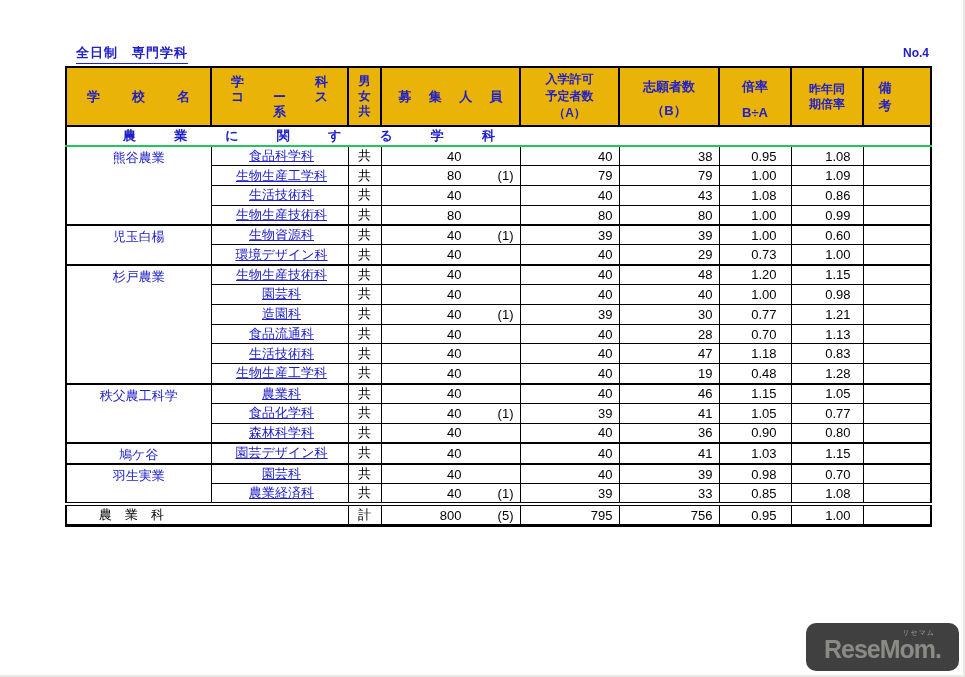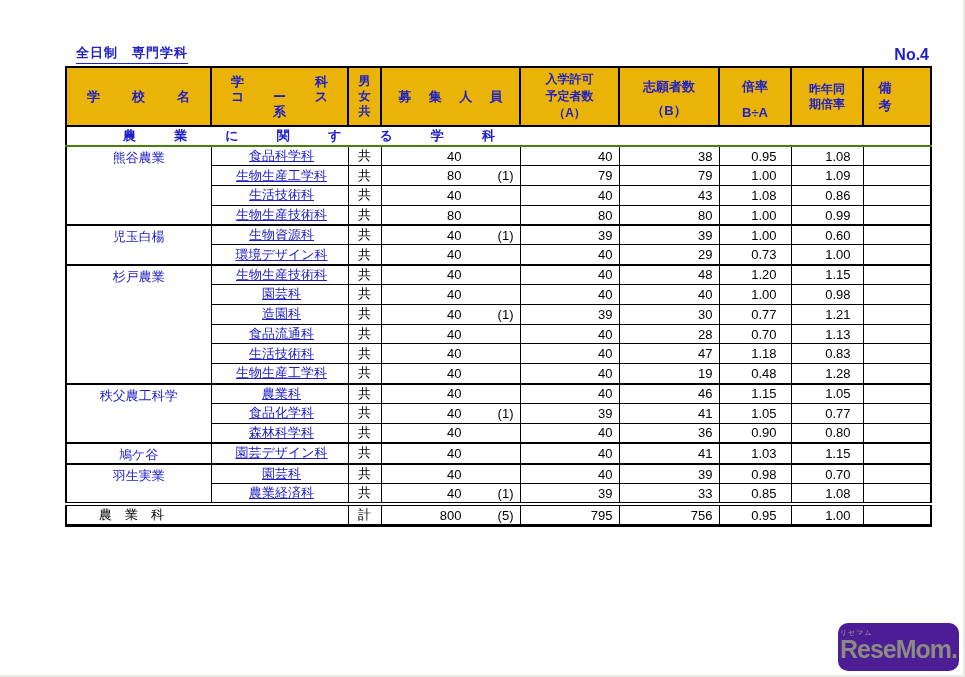--- a/index.html
+++ b/index.html
@@ -4,60 +4,60 @@
 <style>
   :root{ --blue:#2020c8; --ink:#000; }
   html,body{ margin:0; padding:0; background:#fff; }
   .page{ position:relative; width:965px; height:677px; background:#fff;
          font-family:"Liberation Sans", sans-serif; color:var(--ink); overflow:hidden; }
   .page::after{ content:""; position:absolute; right:0; top:0; bottom:0; width:2px; background:#eaeae6; }
   .page::before{ content:""; position:absolute; left:0; right:0; bottom:0; height:2px; background:#eaeae6; }
 
   .title{ position:absolute; left:76px; top:44px; font-size:13px; font-weight:bold;
           color:var(--blue); border-bottom:1px solid var(--blue); padding-bottom:1px; letter-spacing:1px; }
-  .pageno{ position:absolute; top:46px; right:36px; font-size:16px; font-weight:bold; color:var(--blue); }
+  .pageno{ position:absolute; top:46px; right:36px; font-size:12px; font-weight:bold; color:var(--blue); }
 
   table.adm{ position:absolute; left:65px; top:66px; width:865px; border-collapse:collapse;
              table-layout:fixed; border:2px solid #000; }
   col.c1{width:145px} col.c2{width:137px} col.c3{width:33px} col.c4{width:139px}
   col.c5{width:99px} col.c6{width:100px} col.c7{width:72px} col.c8{width:72px} col.c9{width:68px}
 
   thead th{ background:#eab308; border:2px solid #000; color:var(--blue);
             font-size:13px; font-weight:bold; padding:0; height:57px; vertical-align:middle; }
   .hcol{ display:flex; flex-direction:column; justify-content:center; height:100%; box-sizing:border-box; }
   .hcol.se{ justify-content:space-between; padding:3px 8px; }
   .hcol.sb{ justify-content:space-between; padding:10px 0 5px; }
   .hcol.tight{ line-height:15px; }
   .jl{ width:72%; margin:0 auto; text-align:justify; text-align-last:justify; }
   .jl.cen{ text-align-last:center; }
   .f12{ font-size:12px; }
 
   tbody td{ border:1px solid #000; font-size:13px; padding:0; height:19.8px;
             vertical-align:middle; box-sizing:border-box; }
-  tr.section td{ border-top:2px solid #000; border-bottom:2px solid #4d7c0f; height:19px;
+  tr.section td{ border-top:2px solid #000; border-bottom:2px solid #22c55e; height:19px;
                  color:var(--blue); font-weight:bold; }
   .section-label{ width:372px; margin-left:56px; text-align:justify; text-align-last:justify; }
 
   tr.block-start td{ border-top:2px solid #000; }
   td.school{ text-align:center; color:var(--blue); vertical-align:top; padding-top:2px; line-height:17px; }
   td.course{ text-align:center; padding-left:4px; }
   td.course span{ color:var(--blue); text-decoration:underline; }
   td.coed{ text-align:center; }
   .rflex{ display:flex; align-items:center; width:100%; }
   .r-main{ flex:1; text-align:right; padding-right:4px; }
   .r-note{ width:48px; text-align:right; padding-right:6px; }
   td.planned, td.applicants{ text-align:right; padding-right:6px; }
   td.ratio{ text-align:right; padding-right:14px; }
   td.prev{ text-align:right; padding-right:12px; }
 
   tr.total td{ border-top:4px double #000; border-bottom:3px solid #000; height:20px; }
   .total-label{ padding-left:32px; }
 
-  .logo-plate{ position:absolute; right:6px; bottom:6px; background:#4c1d95; border-radius:10px;
-               padding:5px 2px 9px; text-align:left; }
+  .logo-plate{ position:absolute; right:6px; bottom:6px; background:#404040; border-radius:10px;
+               padding:5px 18px 9px; text-align:right; }
   .logo-ruby{ font-size:7px; color:#9a9a93; letter-spacing:1px; height:9px; margin-right:6px; }
   .logo-text{ font-size:25px; font-weight:bold; color:#8b8b85; letter-spacing:-1px; line-height:1; }
 </style>
 </head>
 <body>
 
 <div class="page">
 
   <div class="title">全日制　専門学科</div>
   <div class="pageno">No.4</div>

